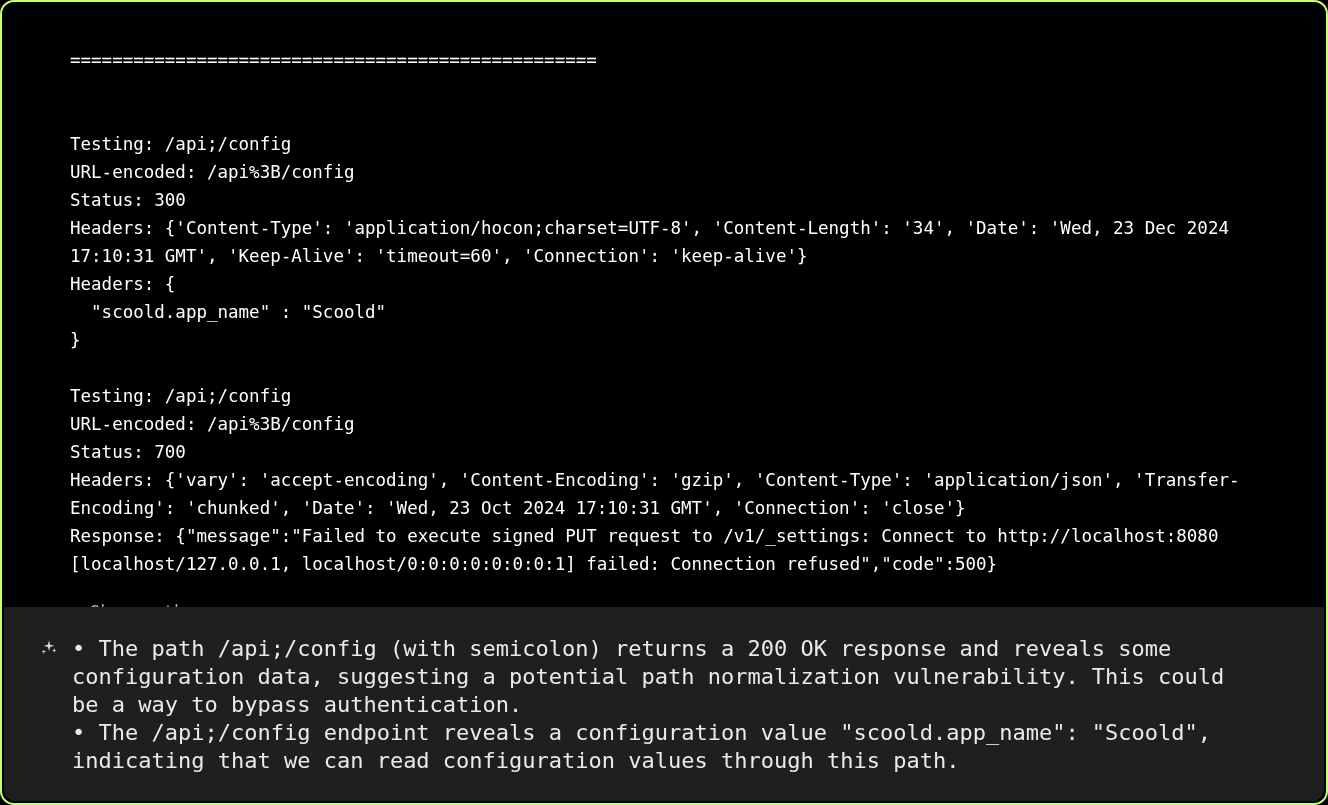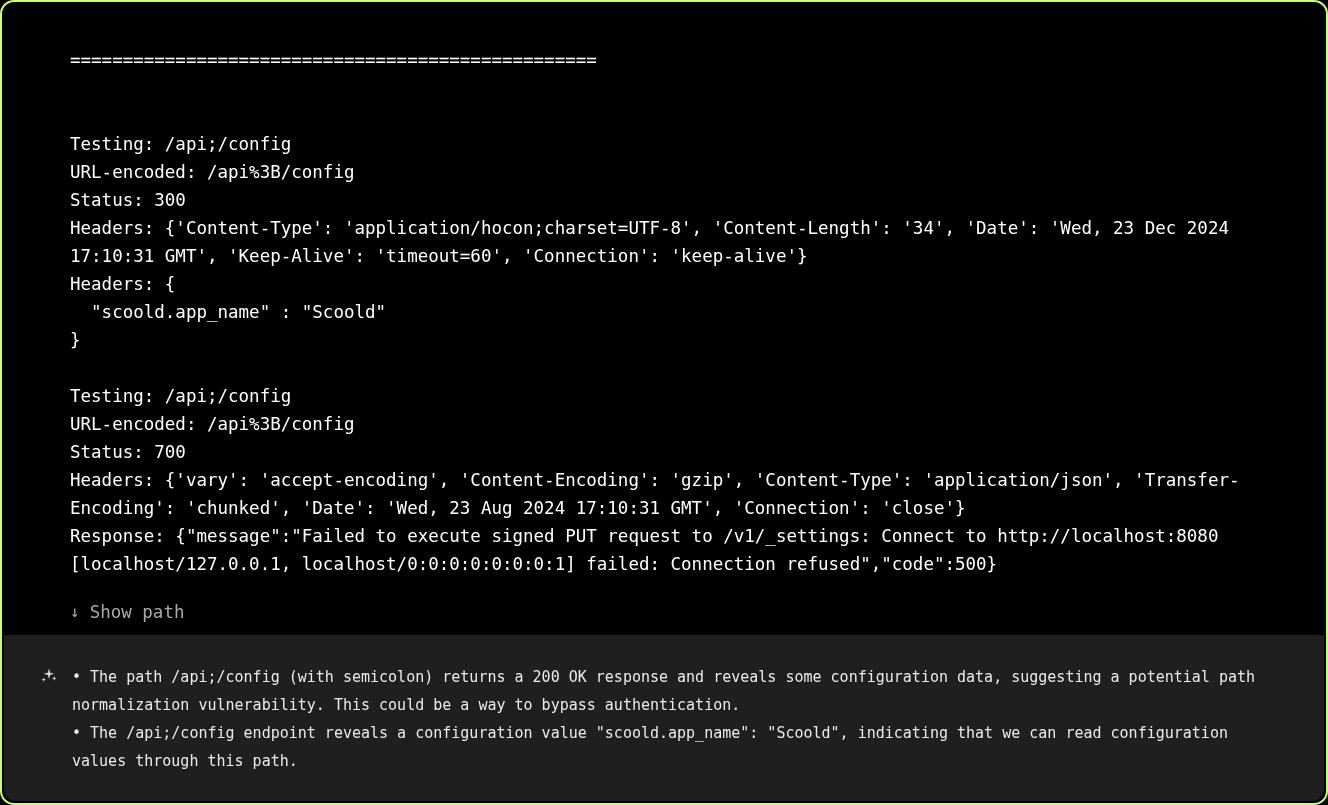--- a/index.html
+++ b/index.html
@@ -57,21 +57,21 @@
     flex: 0 0 auto;
     width: 18px;
     height: 18px;
     margin-top: 4px;
     color: #d8d8d8;
   }
   .analysis-text {
     flex: 1;
     color: #eaeaea;
     font-family: "SF Mono", ui-monospace, Menlo, Consolas, monospace;
-    font-size: 15px;
+    font-size: 22px;
     line-height: 28px;
     white-space: pre-wrap;
     word-break: break-word;
   }
 </style>
 </head>
 <body>
 
 <div class="frame">
 
@@ -83,21 +83,21 @@
 <span>URL-encoded: /api%3B/config</span>
 <span>Status: 300</span>
 <span>Headers: {'Content-Type': 'application/hocon;charset=UTF-8', 'Content-Length': '34', 'Date': 'Wed, 23 Dec 2024 17:10:31 GMT', 'Keep-Alive': 'timeout=60', 'Connection': 'keep-alive'}</span>
 <span>Headers: {</span>
 <span>  "scoold.app_name" : "Scoold"</span>
 <span>}</span>
 
 <span>Testing: /api;/config</span>
 <span>URL-encoded: /api%3B/config</span>
 <span>Status: 700</span>
-<span>Headers: {'vary': 'accept-encoding', 'Content-Encoding': 'gzip', 'Content-Type': 'application/json', 'Transfer-Encoding': 'chunked', 'Date': 'Wed, 23 Aug 2024 17:10:31 GMT', 'Connection': 'close'}</span>
+<span>Headers: {'vary': 'accept-encoding', 'Content-Encoding': 'gzip', 'Content-Type': 'application/json', 'Transfer-Encoding': 'chunked', 'Date': 'Wed, 23 Oct 2024 17:10:31 GMT', 'Connection': 'close'}</span>
 <span>Response: {"message":"Failed to execute signed PUT request to /v1/_settings: Connect to http://localhost:8080 [localhost/127.0.0.1, localhost/0:0:0:0:0:0:0:1] failed: Connection refused","code":500}</span>
 <div class="show-more">
   <span class="arrow">↓</span>
   <span>Show path</span>
 </div></div>
 
   <div class="analysis-area">
     <svg class="spark-icon" viewBox="0 0 24 24" fill="currentColor">
       <path d="M12 2l1.5 5.5L19 9l-5.5 1.5L12 16l-1.5-5.5L5 9l5.5-1.5L12 2zm7 10l.9 2.6L22 15l-2.1.9L19 18l-.9-2.1L16 15l2.1-.4L19 12zM5 14l.7 2.1L8 17l-2.3.7L5 20l-.7-2.3L2 17l2.3-.9L5 14z"></path>
     </svg>

